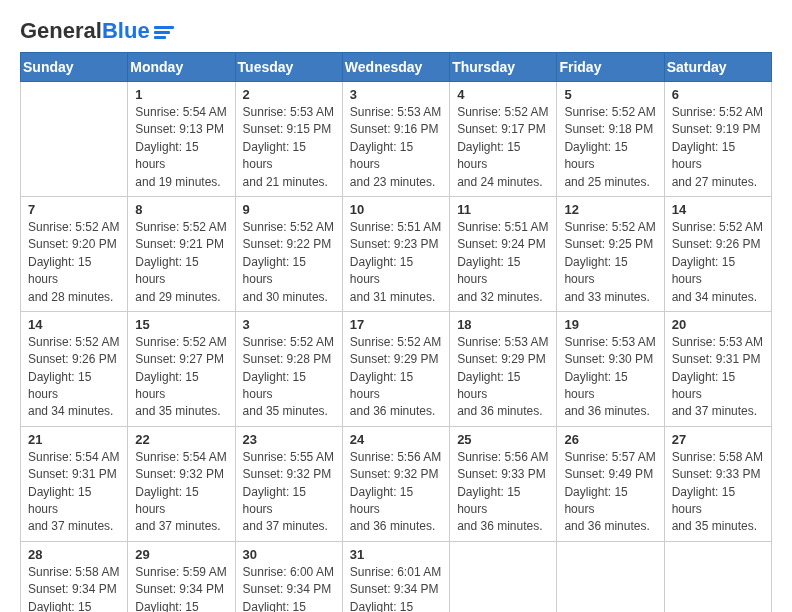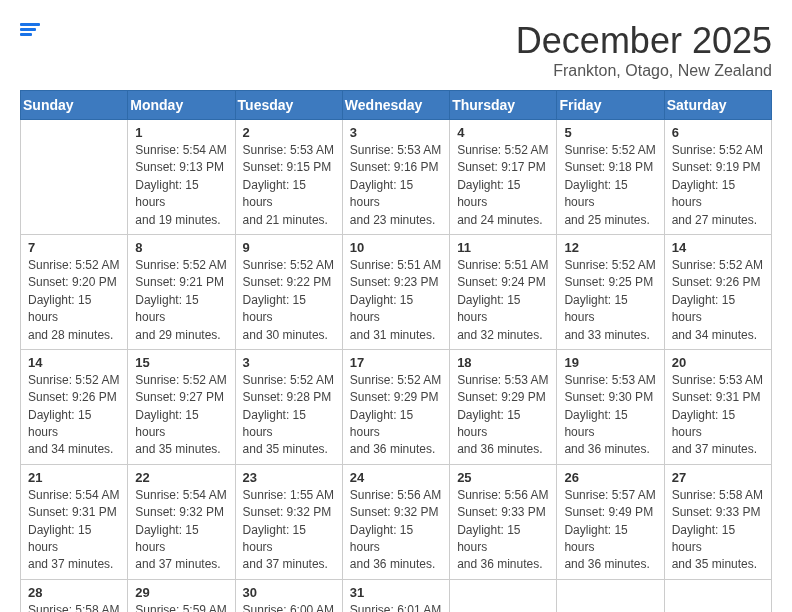--- a/index.html
+++ b/index.html
@@ -98,30 +98,31 @@
     .logo-line:nth-child(1) { width: 20px; }
     .logo-line:nth-child(2) { width: 16px; }
     .logo-line:nth-child(3) { width: 12px; }
   </style>
 </head>
 <body>
 
 <div class="header">
   <div class="logo">
     <div class="logo-wrapper">
+      <div>
+        <span class="logo-text">
+          <span class="general">General</span><span class="blue">Blue</span>
+        </span>
+      </div>
       <div class="logo-lines">
         <div class="logo-line"></div>
         <div class="logo-line"></div>
         <div class="logo-line"></div>
       </div>
     </div>
-  </div>
-  <div class="title-block">
-    <div class="month-title">December 2025</div>
-    <div class="location">Frankton, Otago, New Zealand</div>
   </div>
 </div>
 
 <table class="calendar">
   <thead>
     <tr>
     <th>Sunday</th>
         <th>Monday</th>
         <th>Tuesday</th>
         <th>Wednesday</th>
@@ -288,21 +289,21 @@
         </td>
         <td>
           <span class="day-number">22</span>
           <div class="day-info" style="white-space: pre-line;">Sunrise: 5:54 AM
 Sunset: 9:32 PM
 Daylight: 15 hours
 and 37 minutes.</div>
         </td>
         <td>
           <span class="day-number">23</span>
-          <div class="day-info" style="white-space: pre-line;">Sunrise: 1:55 AM
+          <div class="day-info" style="white-space: pre-line;">Sunrise: 5:55 AM
 Sunset: 9:32 PM
 Daylight: 15 hours
 and 37 minutes.</div>
         </td>
         <td>
           <span class="day-number">24</span>
           <div class="day-info" style="white-space: pre-line;">Sunrise: 5:56 AM
 Sunset: 9:32 PM
 Daylight: 15 hours
 and 36 minutes.</div>

